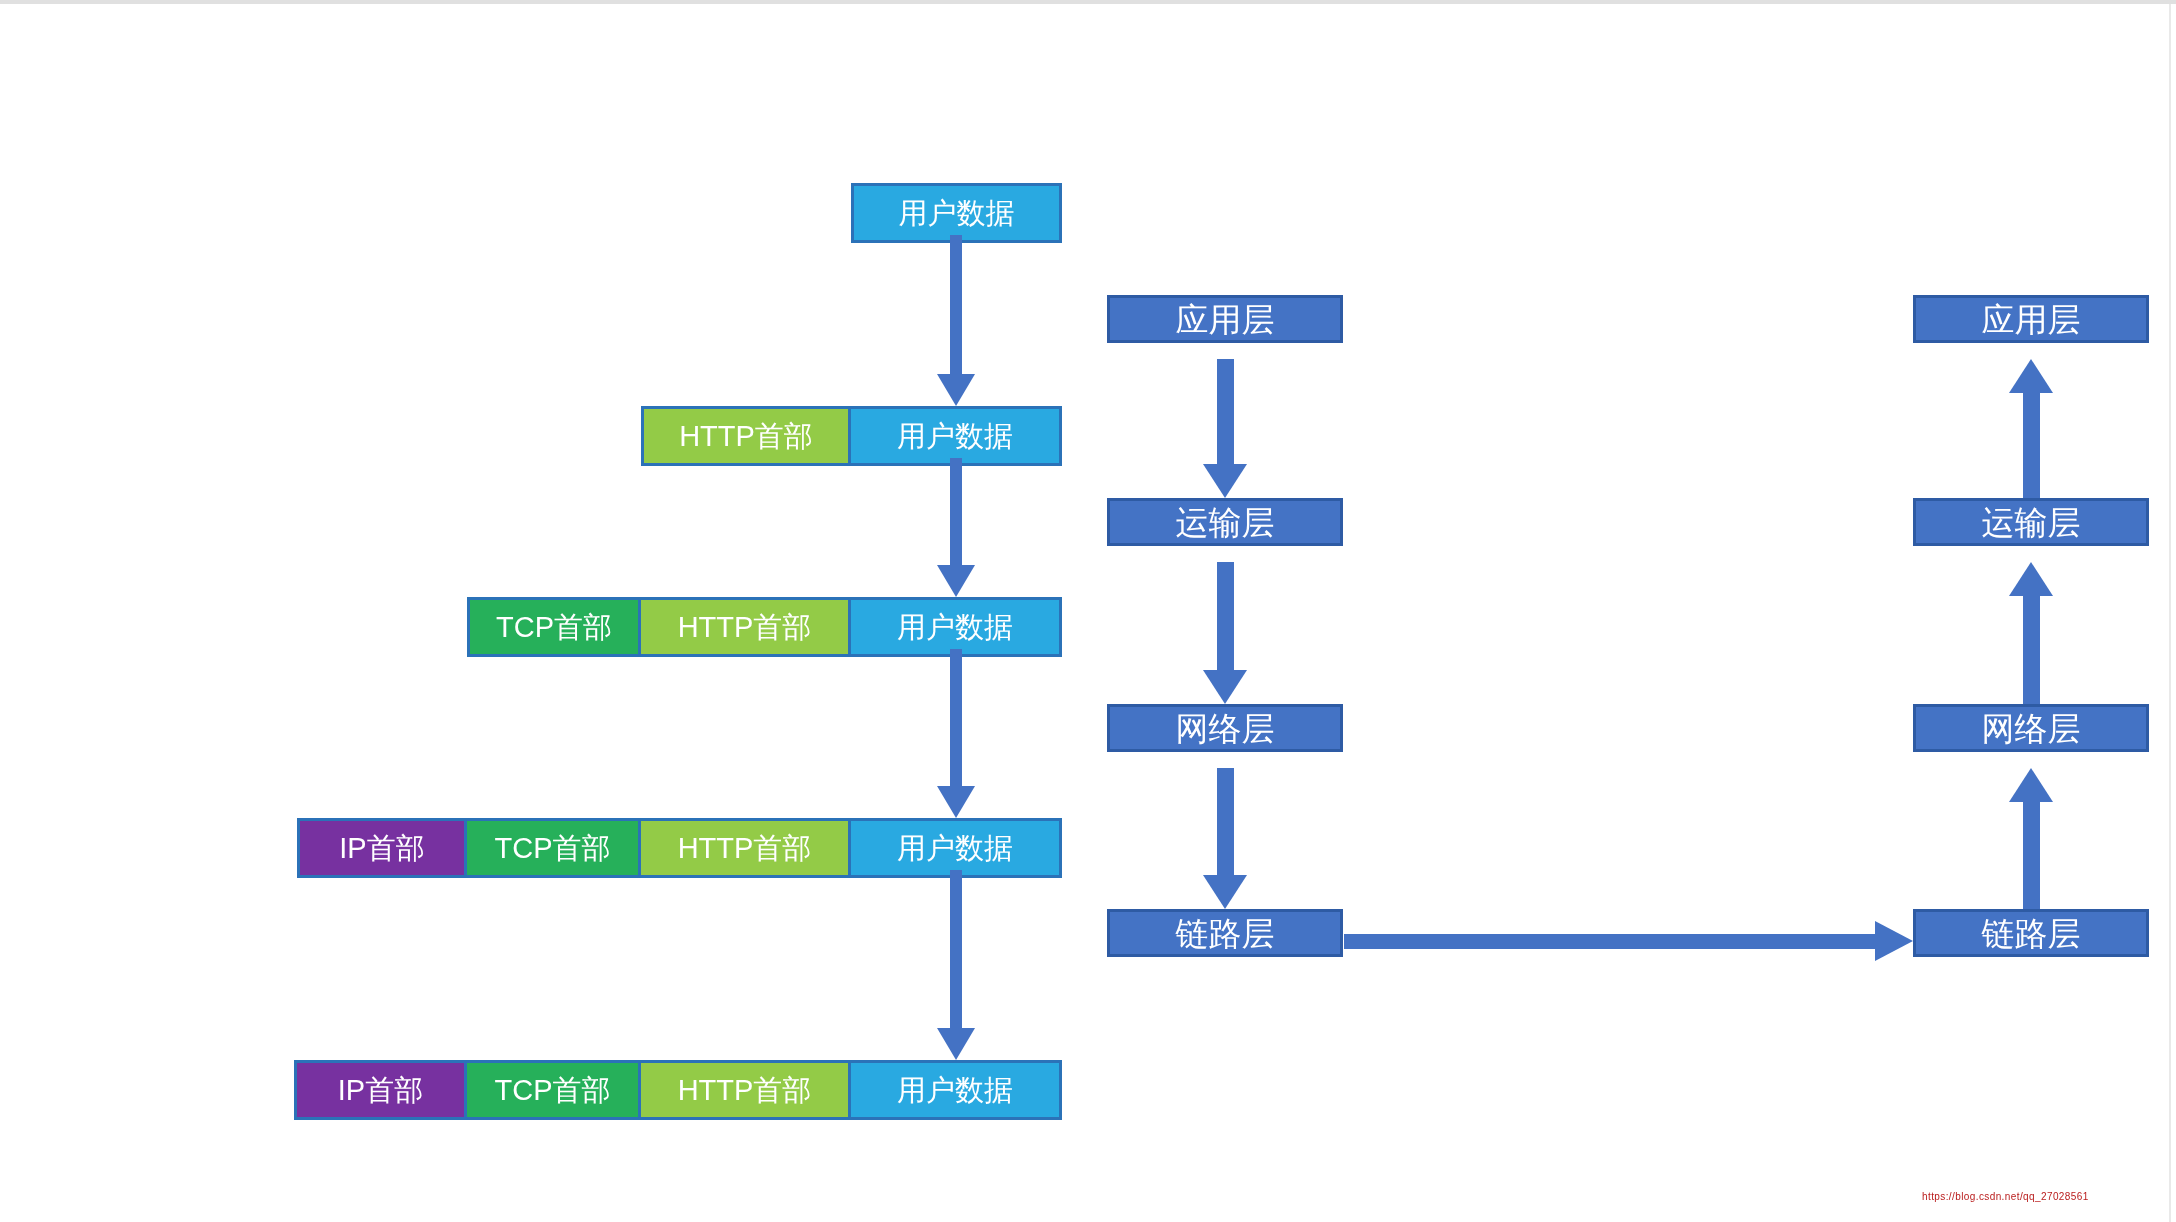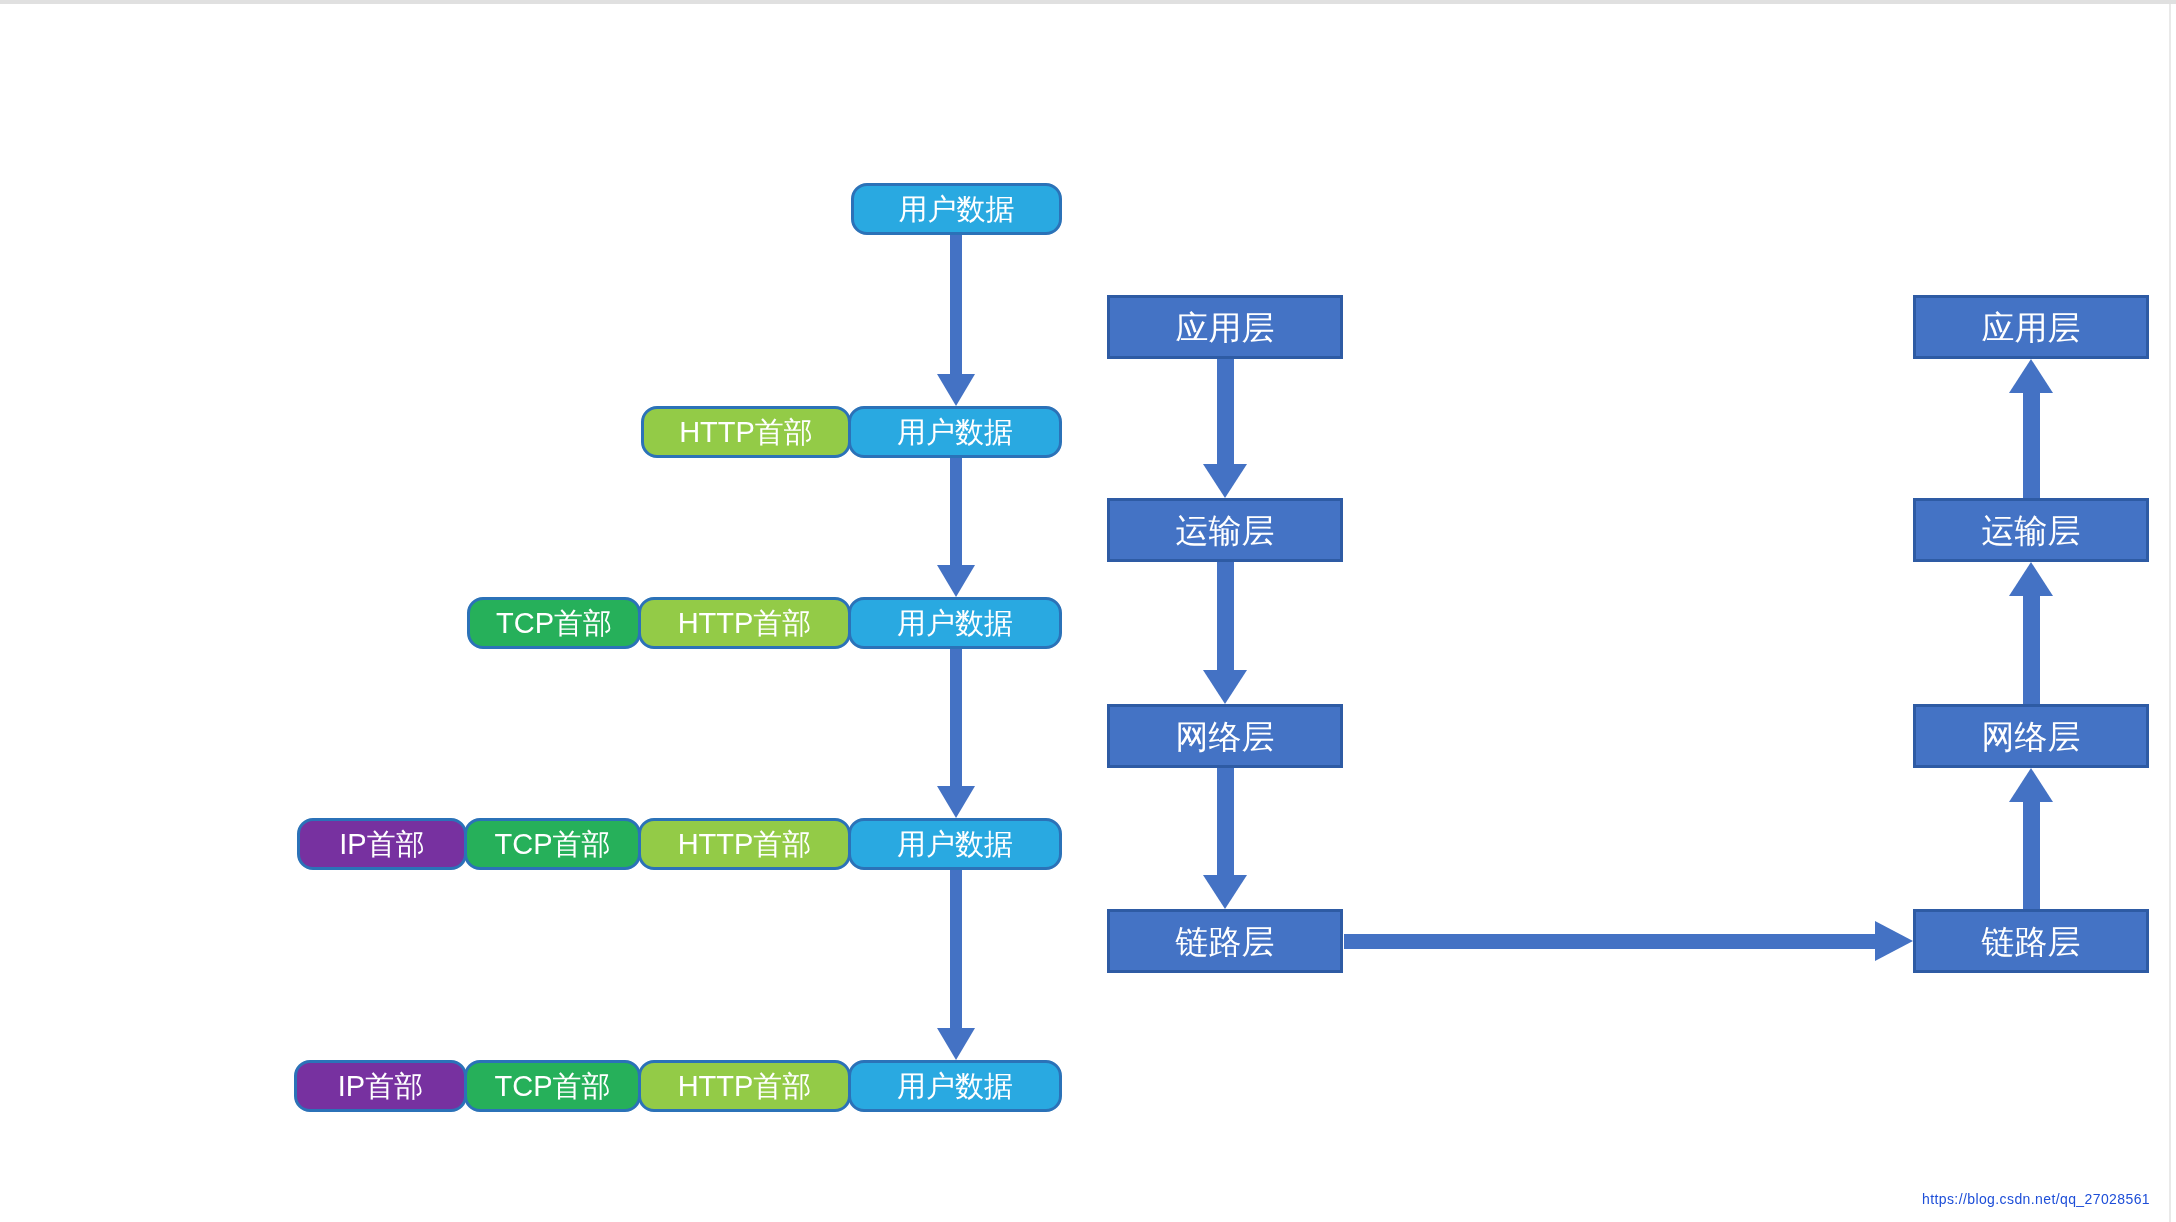--- a/index.html
+++ b/index.html
@@ -4,34 +4,34 @@
 <style>
   html,body{margin:0;padding:0;}
   body{
     width:2176px;height:1222px;position:relative;background:#ffffff;
     font-family:"Liberation Sans","DejaVu Sans",sans-serif;overflow:hidden;
   }
   #diagram{position:absolute;inset:0;}
   .top-bar{position:absolute;left:0;top:0;width:2176px;height:4px;background:#e0e0e0;}
   .right-edge-line{position:absolute;top:4px;width:2px;height:1218px;background:#e9e9e9;left:2169px;}
   .seg{
-    position:absolute;box-sizing:border-box;height:52px;
+    position:absolute;box-sizing:border-box;height:60px;
     display:flex;align-items:center;justify-content:center;
-    color:#ffffff;font-size:29px;line-height:1;white-space:nowrap;border-radius:16px;
+    color:#ffffff;font-size:29px;line-height:1;white-space:nowrap;
   }
   .layer-box{
-    position:absolute;box-sizing:border-box;width:236px;height:64px;
+    position:absolute;box-sizing:border-box;width:236px;height:48px;
     display:flex;align-items:center;justify-content:center;
     color:#ffffff;font-size:33px;line-height:1;white-space:nowrap;
   }
   .arrow-part{position:absolute;}
   .tri{position:absolute;width:0;height:0;}
   .watermark{
     position:absolute;left:1922px;top:1191px;
-    font-size:14px;color:#1d4ed8;letter-spacing:0.4px;white-space:nowrap;
+    font-size:10px;color:#b91c1c;letter-spacing:0.4px;white-space:nowrap;
   }
 </style>
 </head>
 <body>
 
 <div id="diagram">
   <div class="top-bar"></div>
   <div class="right-edge-line"></div>
   <div class="watermark">https://blog.csdn.net/qq_27028561</div>
 <div class="seg" style="left: 851px; top: 183px; width: 211px; background: rgb(41, 169, 225); border: 3px solid rgb(43, 114, 184);">用户数据</div>

